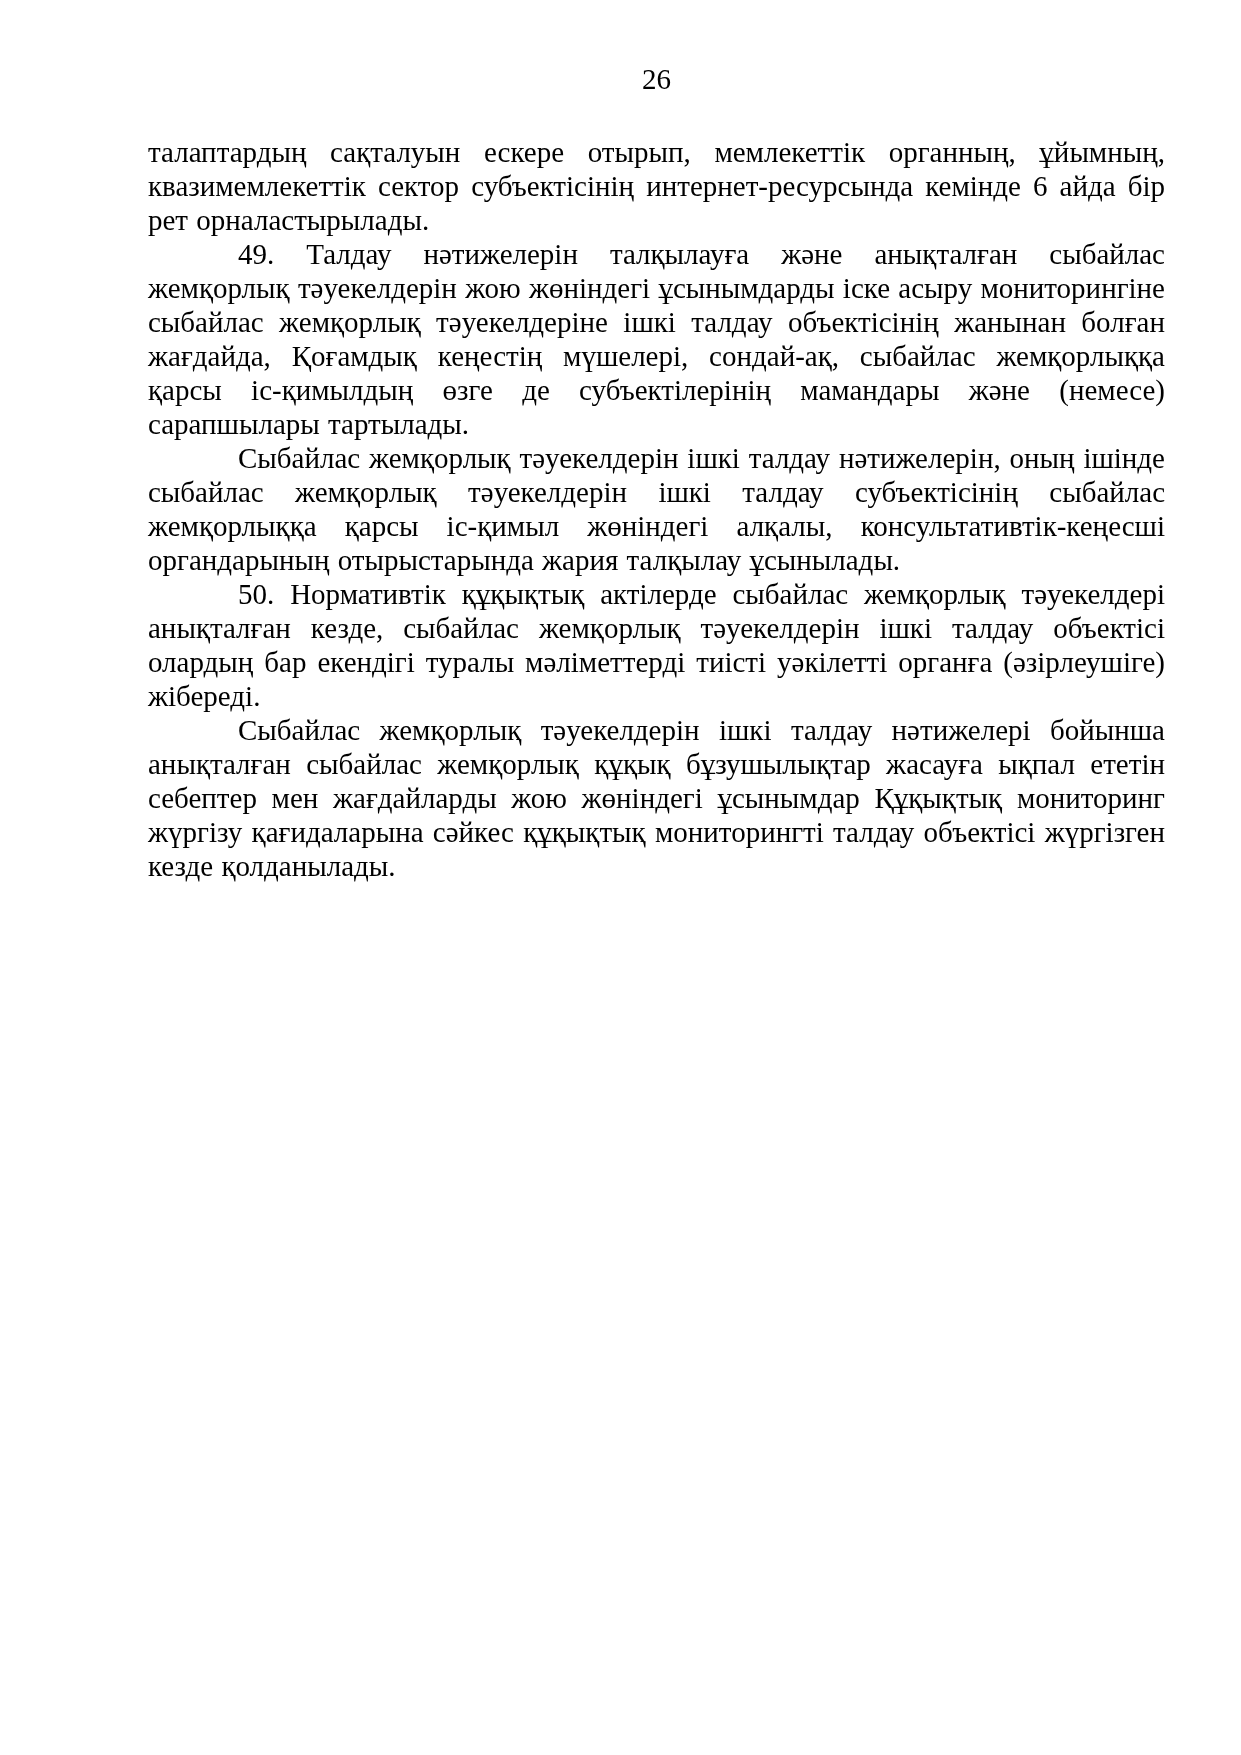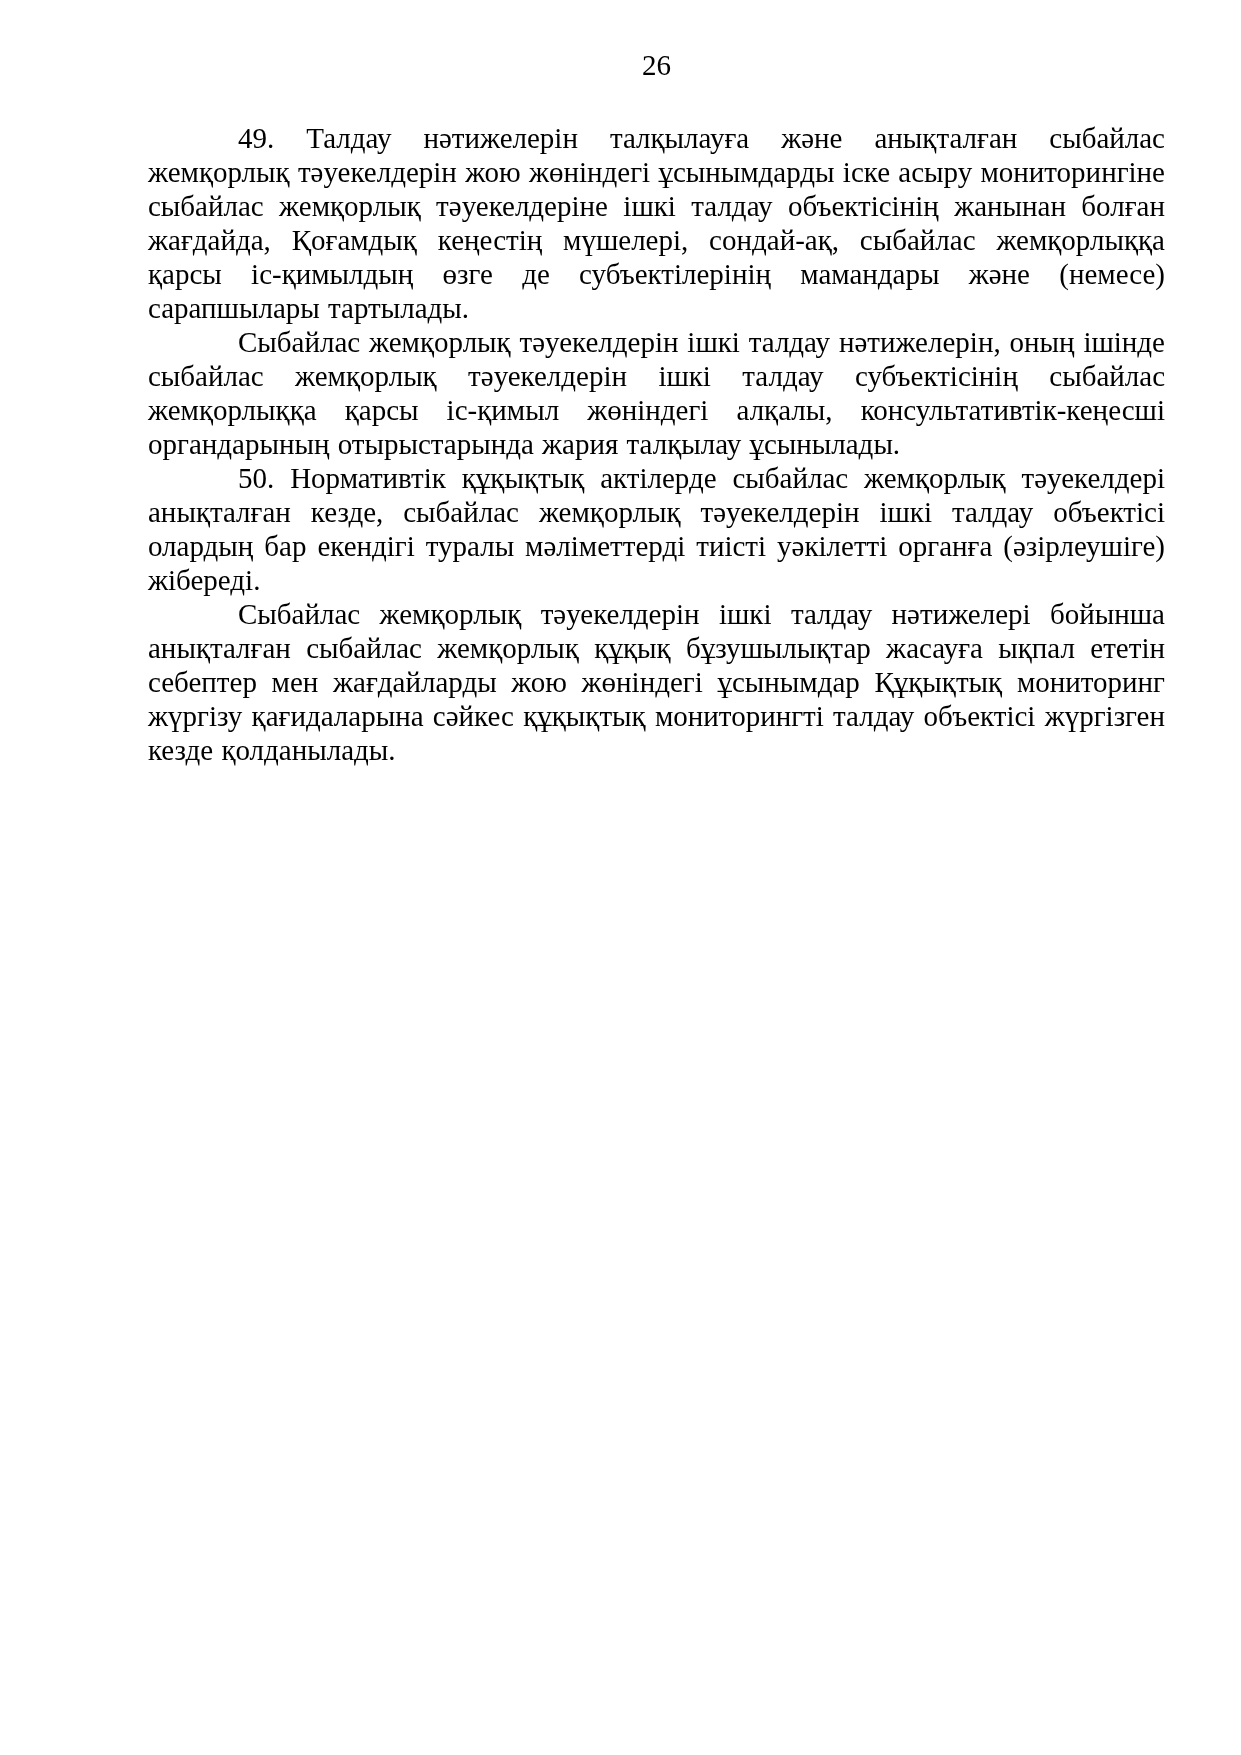--- a/index.html
+++ b/index.html
@@ -12,21 +12,21 @@
     height: 1755px;
     font-family: "Liberation Serif", "DejaVu Serif", serif;
     color: #000000;
     overflow: hidden;
   }
   .page {
     box-sizing: border-box;
     width: 1241px;
     height: 1755px;
     background: #ffffff;
-    padding: 48px 76px 0 148px;
+    padding: 62px 76px 0 148px;
   }
   .page-number {
     font-size: 29px;
     line-height: 34px;
     text-align: center;
     margin-bottom: 39px;
   }
   .body-text p {
     margin: 0;
     font-size: 29px;
@@ -39,18 +39,19 @@
     text-indent: 0;
   }
 </style>
 </head>
 <body>
 
 <div class="page">
   <div class="page-number">26</div>
 
   <div class="body-text">
+    <p class="no-indent">талаптардың сақталуын ескере отырып, мемлекеттік органның, ұйымның, квазимемлекеттік сектор субъектісінің интернет-ресурсында кемінде 6 айда бір рет орналастырылады.</p>
     <p>49. Талдау нәтижелерін талқылауға және анықталған сыбайлас жемқорлық тәуекелдерін жою жөніндегі ұсынымдарды іске асыру мониторингіне сыбайлас жемқорлық тәуекелдеріне ішкі талдау объектісінің жанынан болған жағдайда, Қоғамдық кеңестің мүшелері, сондай-ақ, сыбайлас жемқорлыққа қарсы іс-қимылдың өзге де субъектілерінің мамандары және (немесе) сарапшылары тартылады.</p>
     <p>Сыбайлас жемқорлық тәуекелдерін ішкі талдау нәтижелерін, оның ішінде сыбайлас жемқорлық тәуекелдерін ішкі талдау субъектісінің сыбайлас жемқорлыққа қарсы іс-қимыл жөніндегі алқалы, консультативтік-кеңесші органдарының отырыстарында жария талқылау ұсынылады.</p>
     <p>50. Нормативтік құқықтық актілерде сыбайлас жемқорлық тәуекелдері анықталған кезде, сыбайлас жемқорлық тәуекелдерін ішкі талдау объектісі олардың бар екендігі туралы мәліметтерді тиісті уәкілетті органға (әзірлеушіге) жібереді.</p>
     <p>Сыбайлас жемқорлық тәуекелдерін ішкі талдау нәтижелері бойынша анықталған сыбайлас жемқорлық құқық бұзушылықтар жасауға ықпал ететін себептер мен жағдайларды жою жөніндегі ұсынымдар Құқықтық мониторинг жүргізу қағидаларына сәйкес құқықтық мониторингті талдау объектісі жүргізген кезде қолданылады.</p>
   </div>
 </div>
 
 </body></html>

